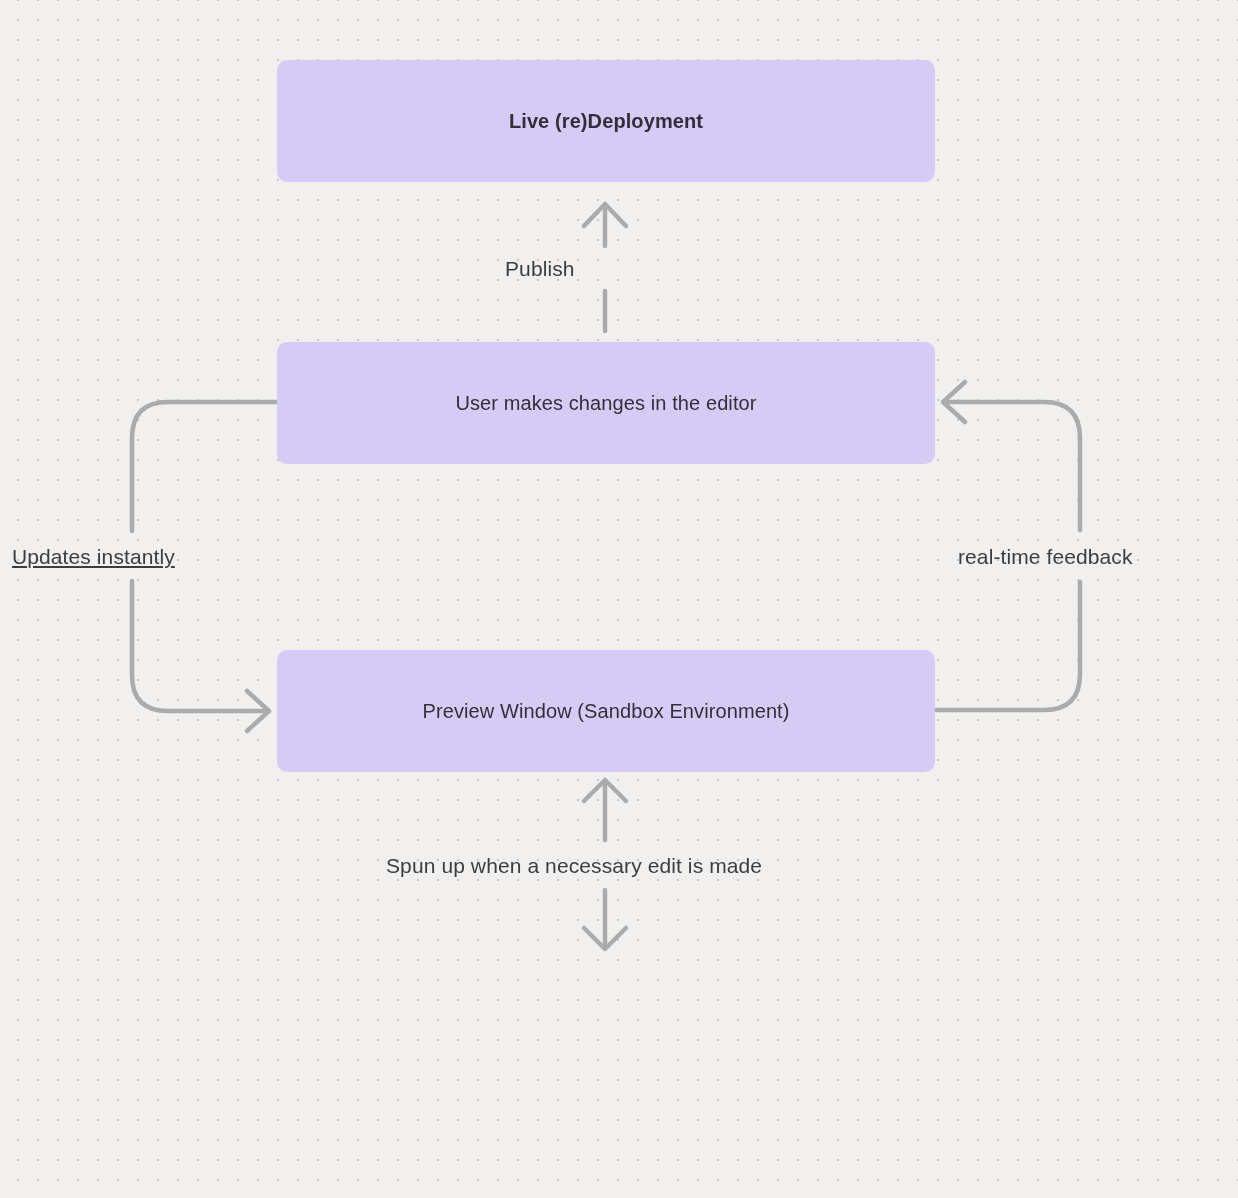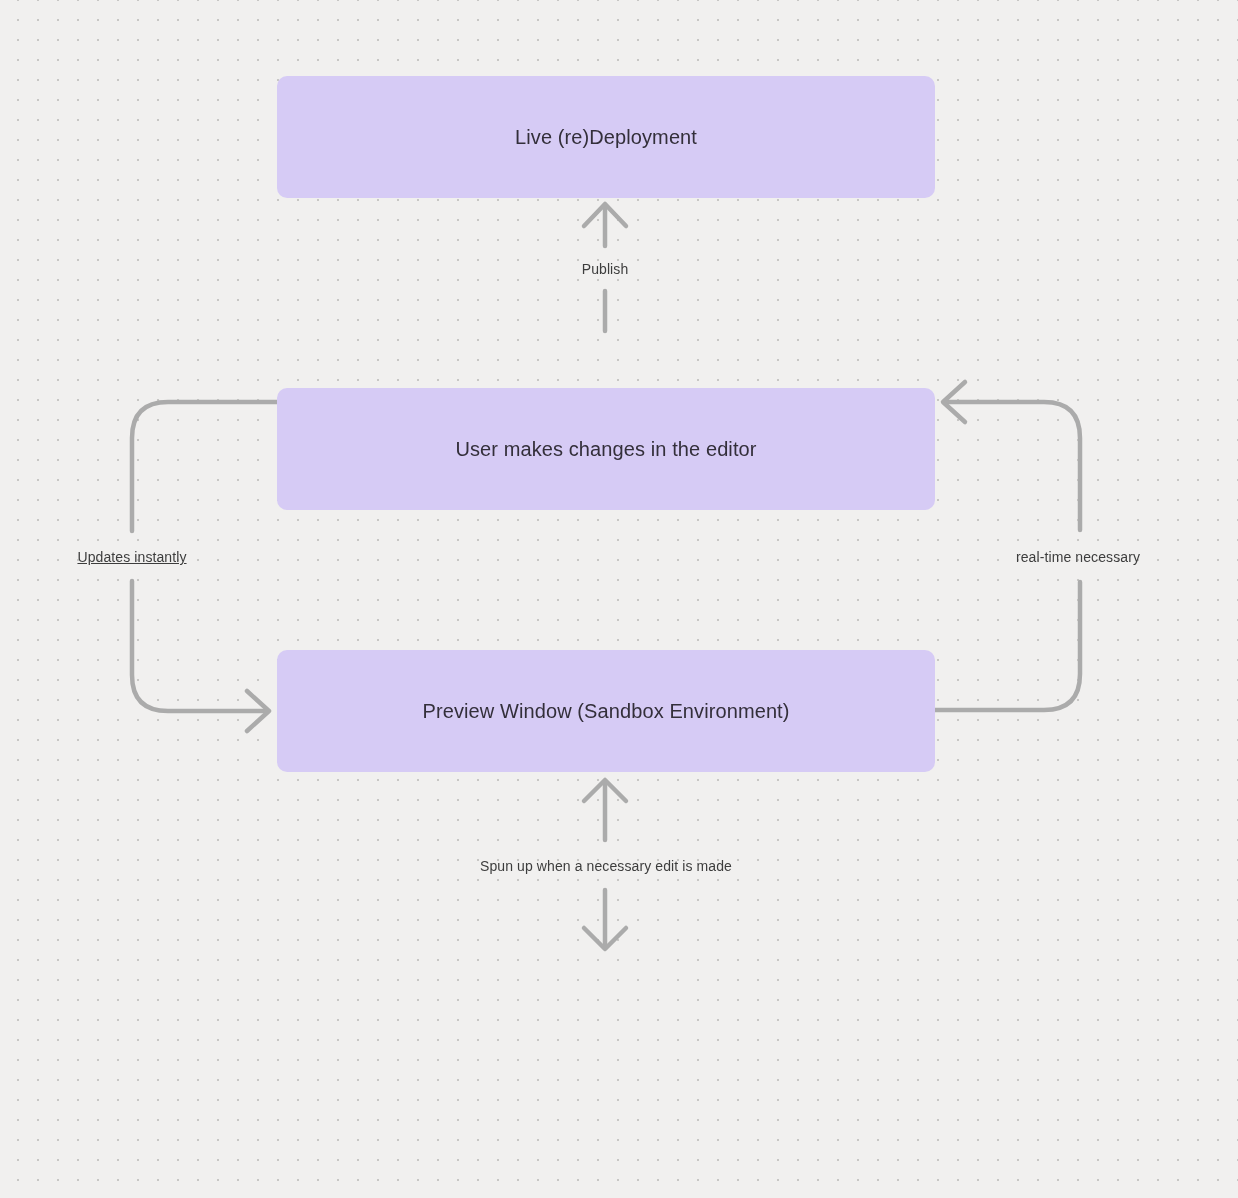--- a/index.html
+++ b/index.html
@@ -40,29 +40,29 @@
     position: absolute;
     left: 277px;
     width: 658px; height: 122px;
     background: var(--node-fill);
     border-radius: 10px;
     display: flex; align-items: center; justify-content: center;
     color: var(--node-text);
     font-size: 20px;
     letter-spacing: 0.1px;
   }
-  .node-1 { top: 76px; }
-  .node-2 { top: 342px; margin-top: 46px; }
+  .node-1 { top: 60px; font-weight: bold; }
+  .node-2 { top: 342px; }
   .node-3 { top: 650px; }
   .node-4 { top: 958px; }
   .edge-label {
     position: absolute;
-    display: flex; align-items: center; justify-content: center;
+    display: flex; align-items: center; 
     color: var(--label-text);
-    font-size: 14px;
+    font-size: 21px;
     letter-spacing: 0.1px;
     white-space: nowrap;
   }
   .label-publish   { left: 505px; top: 256px; width: 200px; height: 26px; }
   .label-updates   { left: 12px;  top: 544px; width: 240px; height: 26px; text-decoration: underline; }
   .label-feedback  { left: 958px; top: 544px; width: 240px; height: 26px; }
   .label-spunup    { left: 386px; top: 853px; width: 440px; height: 26px; }
 </style>
 </head>
 <body>
@@ -112,20 +112,20 @@
 
   <div class="edge-label label-publish">
     <span>Publish</span>
   </div>
 
   <div class="edge-label label-updates">
     <span>Updates instantly</span>
   </div>
 
   <div class="edge-label label-feedback">
-    <span>real-time necessary</span>
+    <span>real-time feedback</span>
   </div>
 
   <div class="edge-label label-spunup">
     <span>Spun up when a necessary edit is made</span>
   </div>
 
 </div>
 
 </body></html>

